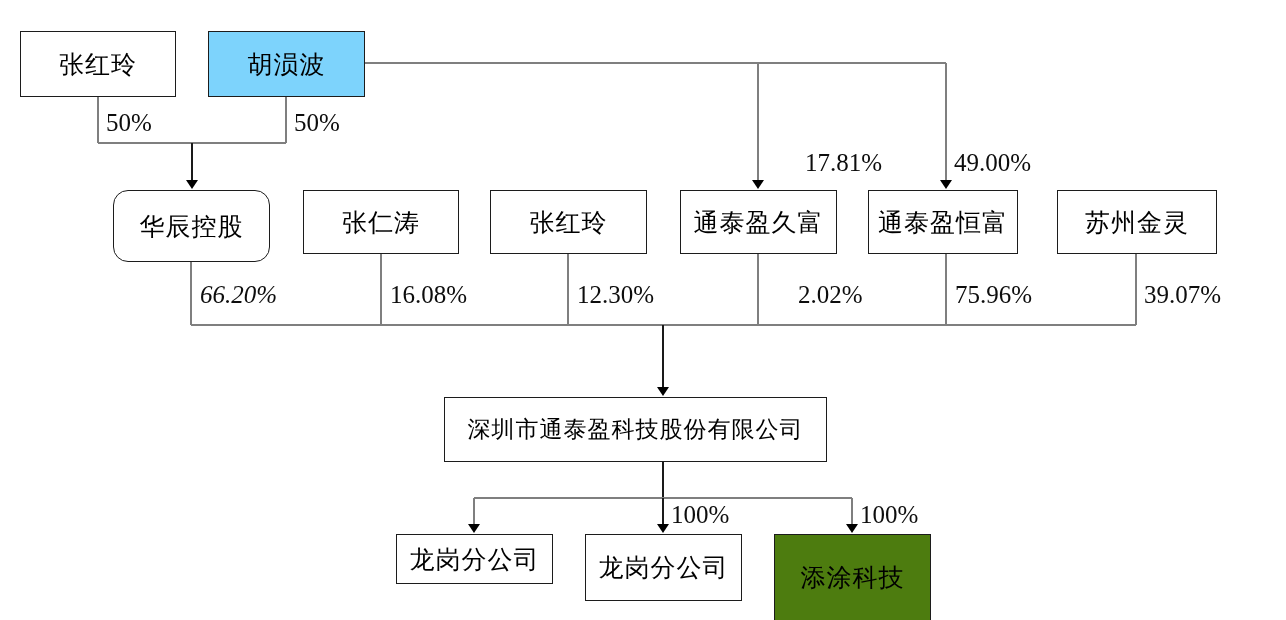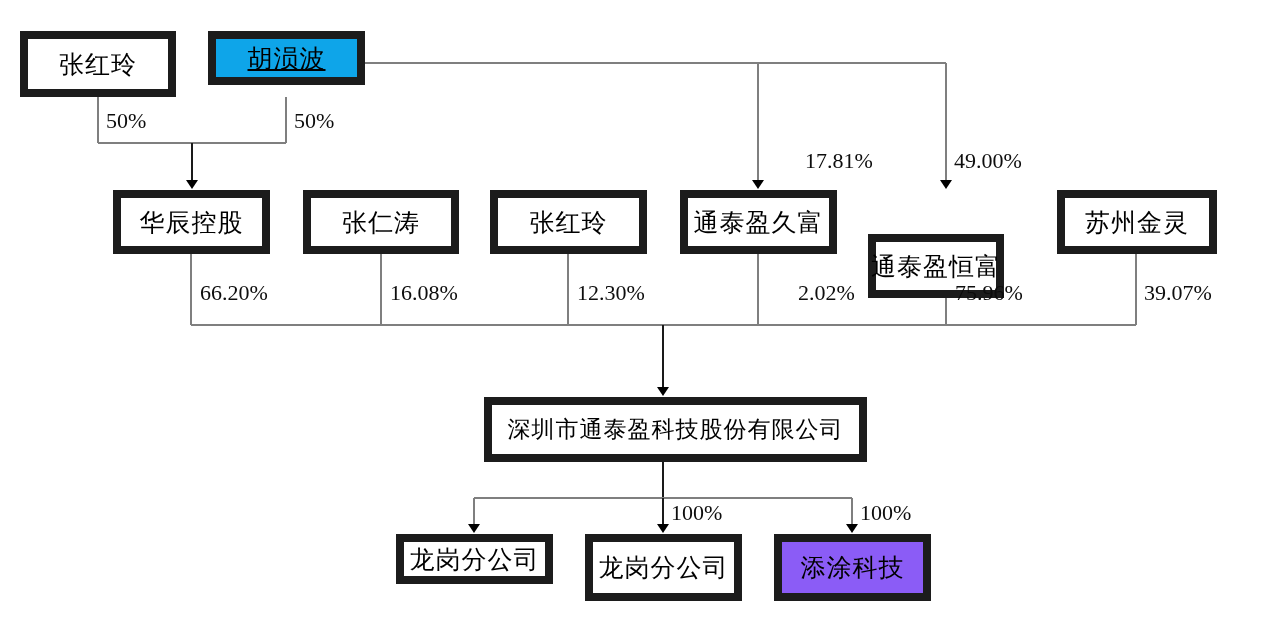--- a/index.html
+++ b/index.html
@@ -8,32 +8,32 @@
     width: 1286px;
     height: 620px;
     background: #ffffff;
     overflow: hidden;
     font-family: "Liberation Serif", "DejaVu Serif", serif;
   }
   .node {
     position: absolute;
     box-sizing: border-box;
     background: #ffffff;
-    border: 8px solid #eab308;
+    border: 1px solid #eab308;
     display: flex;
     align-items: center;
     justify-content: center;
     font-size: 25px;
     color: #000000;
     white-space: nowrap;
     letter-spacing: 1px;
   }
   .edge-label {
     position: absolute;
-    font-size: 22px;
+    font-size: 25px;
     color: #0d0d0d;
     white-space: nowrap;
     line-height: 1;
   }
   .line { position: absolute; }
   .arrowhead {
     position: absolute;
     width: 0;
     height: 0;
     border-left: 6px solid transparent;
@@ -68,58 +68,58 @@
     <div class="arrowhead" style="left: 186px; top: 180px; border-top-color: rgb(0, 0, 0);"></div>
     <div class="arrowhead" style="left: 752px; top: 180px; border-top-color: rgb(0, 0, 0);"></div>
     <div class="arrowhead" style="left: 940px; top: 180px; border-top-color: rgb(0, 0, 0);"></div>
     <div class="arrowhead" style="left: 657px; top: 387px; border-top-color: rgb(0, 0, 0);"></div>
     <div class="arrowhead" style="left: 468px; top: 524px; border-top-color: rgb(0, 0, 0);"></div>
     <div class="arrowhead" style="left: 657px; top: 524px; border-top-color: rgb(0, 0, 0);"></div>
     <div class="arrowhead" style="left: 846px; top: 524px; border-top-color: rgb(0, 0, 0);"></div>
     <div class="node" style="left: 20px; top: 31px; width: 156px; height: 66px; border-color: rgb(28, 28, 28); background: rgb(255, 255, 255);">
       <span>张红玲</span>
     </div>
-    <div class="node" style="left: 208px; top: 31px; width: 157px; height: 54px; border-color: rgb(28, 28, 28); background: #0ea5e9; text-decoration: underline;">
+    <div class="node" style="left: 208px; top: 31px; width: 157px; height: 66px; border-color: rgb(28, 28, 28); background: #7dd3fc;">
       <span>胡涢波</span>
     </div>
-    <div class="node" style="left: 113px; top: 190px; width: 157px; height: 64px; border-color: rgb(28, 28, 28); background: rgb(255, 255, 255);">
+    <div class="node" style="left: 113px; top: 190px; width: 157px; height: 72px; border-color: rgb(28, 28, 28); background: rgb(255, 255, 255); border-radius: 15px;">
       <span>华辰控股</span>
     </div>
     <div class="node" style="left: 303px; top: 190px; width: 156px; height: 64px; border-color: rgb(28, 28, 28); background: rgb(255, 255, 255);">
       <span>张仁涛</span>
     </div>
     <div class="node" style="left: 490px; top: 190px; width: 157px; height: 64px; border-color: rgb(28, 28, 28); background: rgb(255, 255, 255);">
       <span>张红玲</span>
     </div>
     <div class="node" style="left: 680px; top: 190px; width: 157px; height: 64px; border-color: rgb(28, 28, 28); background: rgb(255, 255, 255); justify-content: center;">
       <span>通泰盈久富</span>
     </div>
-    <div class="node" style="left: 868px; top: 190px; width: 136px; height: 64px; border-color: rgb(28, 28, 28); background: rgb(255, 255, 255); margin-top: 44px;">
+    <div class="node" style="left: 868px; top: 190px; width: 150px; height: 64px; border-color: rgb(28, 28, 28); background: rgb(255, 255, 255);">
       <span>通泰盈恒富</span>
     </div>
     <div class="node" style="left: 1057px; top: 190px; width: 160px; height: 64px; border-color: rgb(28, 28, 28); background: rgb(255, 255, 255);">
       <span>苏州金灵</span>
     </div>
-    <div class="node" style="left: 484px; top: 397px; width: 383px; height: 65px; border-color: rgb(28, 28, 28); background: rgb(255, 255, 255); font-size: 23px;">
+    <div class="node" style="left: 444px; top: 397px; width: 383px; height: 65px; border-color: rgb(28, 28, 28); background: rgb(255, 255, 255); font-size: 23px;">
       <span>深圳市通泰盈科技股份有限公司</span>
     </div>
     <div class="node" style="left: 396px; top: 534px; width: 157px; height: 50px; border-color: rgb(28, 28, 28); background: rgb(255, 255, 255);">
       <span>龙岗分公司</span>
     </div>
     <div class="node" style="left: 585px; top: 534px; width: 157px; height: 67px; border-color: rgb(28, 28, 28); background: rgb(255, 255, 255);">
       <span>龙岗分公司</span>
     </div>
-    <div class="node" style="left: 774px; top: 534px; width: 157px; height: 67px; border-color: rgb(28, 28, 28); background: #8b5cf6;">
+    <div class="node" style="left: 774px; top: 534px; width: 157px; height: 87px; border-color: rgb(28, 28, 28); background: #4d7c0f;">
       <span>添涂科技</span>
     </div>
     <div class="edge-label" style="left: 106px; top: 110px;">50%</div>
     <div class="edge-label" style="left: 294px; top: 110px;">50%</div>
     <div class="edge-label" style="left: 766px; top: 150px; margin-left: 39px;">17.81%</div>
     <div class="edge-label" style="left: 954px; top: 150px;">49.00%</div>
-    <div class="edge-label" style="left: 200px; top: 282px;">66.20%</div>
+    <div class="edge-label" style="left: 200px; top: 282px; font-style: italic;">66.20%</div>
     <div class="edge-label" style="left: 390px; top: 282px;">16.08%</div>
     <div class="edge-label" style="left: 577px; top: 282px;">12.30%</div>
     <div class="edge-label" style="left: 798px; top: 282px;">2.02%</div>
     <div class="edge-label" style="left: 955px; top: 282px;">75.96%</div>
     <div class="edge-label" style="left: 1144px; top: 282px;">39.07%</div>
     <div class="edge-label" style="left: 671px; top: 502px;">100%</div>
     <div class="edge-label" style="left: 860px; top: 502px;">100%</div>
   </div>
 
 </body></html>

